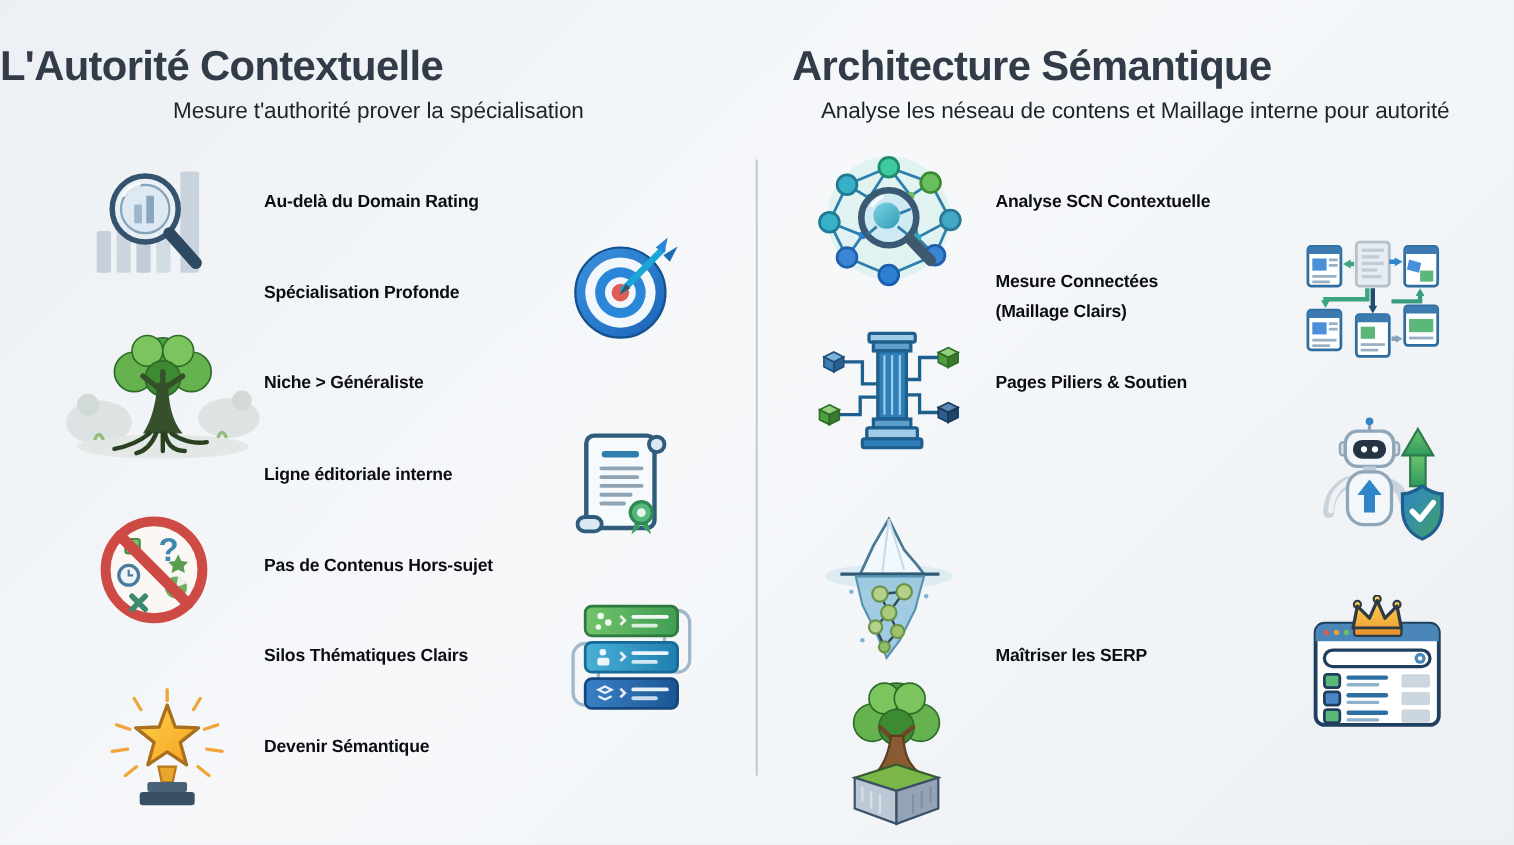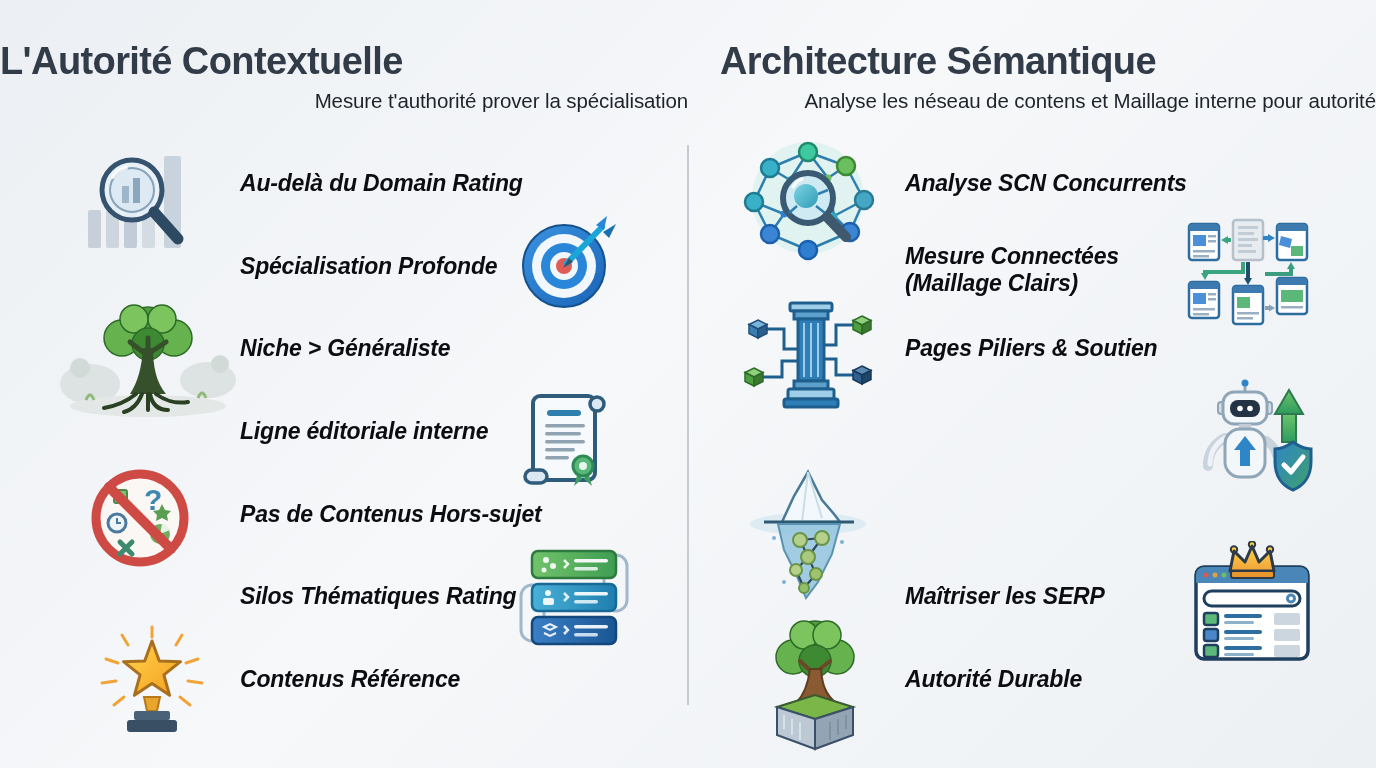--- a/index.html
+++ b/index.html
@@ -6,29 +6,29 @@
   #canvas{
     position:relative;width:1376px;height:768px;overflow:hidden;
     background:linear-gradient(135deg,#ecEFf3 0%,#f6f8fa 45%,#edf0f3 100%);
     font-family:"Liberation Sans",sans-serif;
   }
   .col-title{
     position:absolute;top:40px;width:688px;text-align:left;
     font-size:38px;font-weight:700;color:#323c49;letter-spacing:-0.6px;white-space:nowrap;
   }
   .col-sub{
-    position:absolute;top:89px;width:688px;text-align:right;
+    position:absolute;top:89px;width:688px;text-align:center;
     font-size:20.5px;font-weight:400;color:#1e232a;letter-spacing:-0.1px;white-space:nowrap;
   }
   .divider{position:absolute;left:687px;top:145px;width:2px;height:560px;background:#c6cbd1;}
   .icon{position:absolute;}
   .icon svg{display:block;}
   .label{
-    position:absolute;font-size:23px;font-weight:700;color:#0b0d10;
-    letter-spacing:-0.2px;white-space:nowrap;line-height:27px;font-style:italic;
+    position:absolute;font-size:16px;font-weight:700;color:#0b0d10;
+    letter-spacing:-0.2px;white-space:nowrap;line-height:27px;
   }
 </style>
 </head>
 <body>
 
 <div id="canvas">
 
   <div class="col-title" style="left:0">L'Autorité Contextuelle</div>
   <div class="col-sub" style="left:0">Mesure t'authorité prover la spécialisation</div>
   <div class="col-title" style="left:720px">Architecture Sémantique</div>
@@ -123,21 +123,21 @@
       <path d="M29,52 v5 h4" stroke="#4c7a9e" stroke-width="2" fill="none"></path>
       <path d="M32,76 l12,12 M44,76 l-12,12" stroke="#3e8a6e" stroke-width="5" stroke-linecap="round"></path>
       <circle cx="72" cy="68" r="10" fill="#6fae62"></circle>
       <path d="M72,68 L82,64 A10,10 0 0 0 74,58 Z" fill="#e8f2e6"></path>
       <path d="M74,38 l3,6 6,1 -4,4 1,6 -6,-3 -6,3 1,-6 -4,-4 6,-1 Z" fill="#5a9e52"></path>
       <line x1="21" y1="21" x2="83" y2="83" stroke="#cd4b44" stroke-width="10" stroke-linecap="round"></line>
     </svg>
   </div>
   <div class="label" style="left:240px;top:501px">Pas de Contenus Hors-sujet</div>
 
-  <div class="label" style="left:240px;top:583px">Silos Thématiques Rating</div>
+  <div class="label" style="left:240px;top:583px">Silos Thématiques Clairs</div>
   <div class="icon" style="left:518px;top:548px">
     <svg width="112" height="100" viewBox="0 0 112 100">
       <defs>
         <linearGradient id="siloG" x1="0" y1="0" x2="1" y2="0">
             <stop offset="0" stop-color="#72c36b"></stop>
             <stop offset="1" stop-color="#3f9d52"></stop>
           </linearGradient>
         <linearGradient id="siloT" x1="0" y1="0" x2="1" y2="0">
             <stop offset="0" stop-color="#49b0d6"></stop>
             <stop offset="1" stop-color="#1f7fb0"></stop>
@@ -176,21 +176,21 @@
             <stop offset="1" stop-color="#f59f1e"></stop>
       </linearGradient>
         </defs>
       <path d="M60,2 V12 M30,10 L36,20 M90,10 L84,20 M14,34 L26,38 M106,34 L94,38 M10,58 L24,56 M110,58 L96,56 M22,80 L32,72 M98,80 L88,72" stroke="#f0a43a" stroke-width="3" stroke-linecap="round" fill="none"></path>
       <polygon points="60,16 67.3,35.9 88.5,36.7 71.9,49.9 77.6,70.3 60,58.5 42.4,70.3 48.1,49.9 31.5,36.7 52.7,35.9" fill="url(#starG)" stroke="#a8701e" stroke-width="3" stroke-linejoin="round"></polygon>
       <polygon points="52,72 68,72 65,86 55,86" fill="#e8a62e" stroke="#b8791c" stroke-width="2"></polygon>
       <rect x="42" y="86" width="36" height="9" rx="2" fill="#4a6278"></rect>
       <rect x="35" y="95" width="50" height="12" rx="3" fill="#394f63"></rect>
     </svg>
   </div>
-  <div class="label" style="left:240px;top:666px">Contenus Référence</div>
+  <div class="label" style="left:240px;top:666px">Devenir Sémantique</div>
 
   <div class="icon" style="left:742px;top:140px">
     <svg width="136" height="122" viewBox="0 0 136 122">
       <defs>
           <linearGradient id="netSphere" x1="0" y1="0" x2="1" y2="1">
         <stop offset="0" stop-color="#7fd4e4"></stop>
             <stop offset="1" stop-color="#2e9bb5"></stop>
       </linearGradient>
         </defs>
       <circle cx="66" cy="58" r="56" fill="#ddf2ef" opacity="0.85"></circle>
@@ -207,21 +207,21 @@
       <circle cx="28" cy="94" r="9" fill="#3a86d4" stroke="#1f5fae" stroke-width="2.5"></circle>
       <circle cx="66" cy="110" r="9" fill="#2f7fd0" stroke="#1a5fae" stroke-width="2.5"></circle>
       <circle cx="108" cy="92" r="9" fill="#3a86d4" stroke="#1f5fae" stroke-width="2.5"></circle>
       <circle cx="66" cy="58" r="25" fill="#cfeaf2" stroke="#3a5a74" stroke-width="6"></circle>
       <circle cx="64" cy="56" r="12" fill="url(#netSphere)"></circle>
       <path d="M76,54 L86,50 M74,66 L83,73 M55,66 L47,73" stroke="#2e7fae" stroke-width="2.5"></path>
       <path d="M51,47 a18,18 0 0 1 9,-8" stroke="#ffffff" stroke-width="3" fill="none" stroke-linecap="round" opacity="0.85"></path>
       <line x1="85" y1="77" x2="104" y2="97" stroke="#3e586e" stroke-width="10" stroke-linecap="round"></line>
     </svg>
   </div>
-  <div class="label" style="left:905px;top:170px">Analyse SCN Concurrents</div>
+  <div class="label" style="left:905px;top:170px">Analyse SCN Contextuelle</div>
 
   <div class="label" style="left:905px;top:243px">
     <div>Mesure Connectées</div>
     <div>(Maillage Clairs)</div>
   </div>
   <div class="icon" style="left:1183px;top:216px">
     <svg width="130" height="112" viewBox="0 0 130 112">
       <g>
         <rect x="6" y="8" width="30" height="36" rx="3" fill="#ffffff" stroke="#2e6da0" stroke-width="2.5"></rect>
         <path d="M6,11 a3,3 0 0 1 3,-3 h24 a3,3 0 0 1 3,3 v4 H6 Z" fill="#3d7ab0"></path>
@@ -419,15 +419,14 @@
       <circle cx="67" cy="44" r="16" fill="#3e8a33" stroke="#2e6b28" stroke-width="1.5"></circle>
       <path d="M67,58 L52,44 M67,56 L82,44" stroke="#6e4726" stroke-width="4" stroke-linecap="round" fill="none"></path>
       <path d="M62,52 C60,68 56,78 48,86 L88,86 C78,78 74,68 73,52 Z" fill="#8a5a32" stroke="#5f3d20" stroke-width="2"></path>
       <polygon points="29,90 67,78 105,90 67,102" fill="#7ab648" stroke="#3a5a30" stroke-width="2"></polygon>
       <polygon points="29,90 67,102 67,132 29,118" fill="#bcc8d4" stroke="#3a5068" stroke-width="2"></polygon>
       <polygon points="105,90 67,102 67,132 105,118" fill="#93a4b4" stroke="#3a5068" stroke-width="2"></polygon>
       <path d="M36,98 V112 M44,102 V118 M52,105 V123" stroke="#d8e0e8" stroke-width="2"></path>
       <path d="M98,98 V112 M90,102 V118 M82,105 V123" stroke="#7f92a4" stroke-width="2"></path>
     </svg>
   </div>
-  <div class="label" style="left:905px;top:666px">Autorité Durable</div>
 
 </div>
 
 </body></html>

